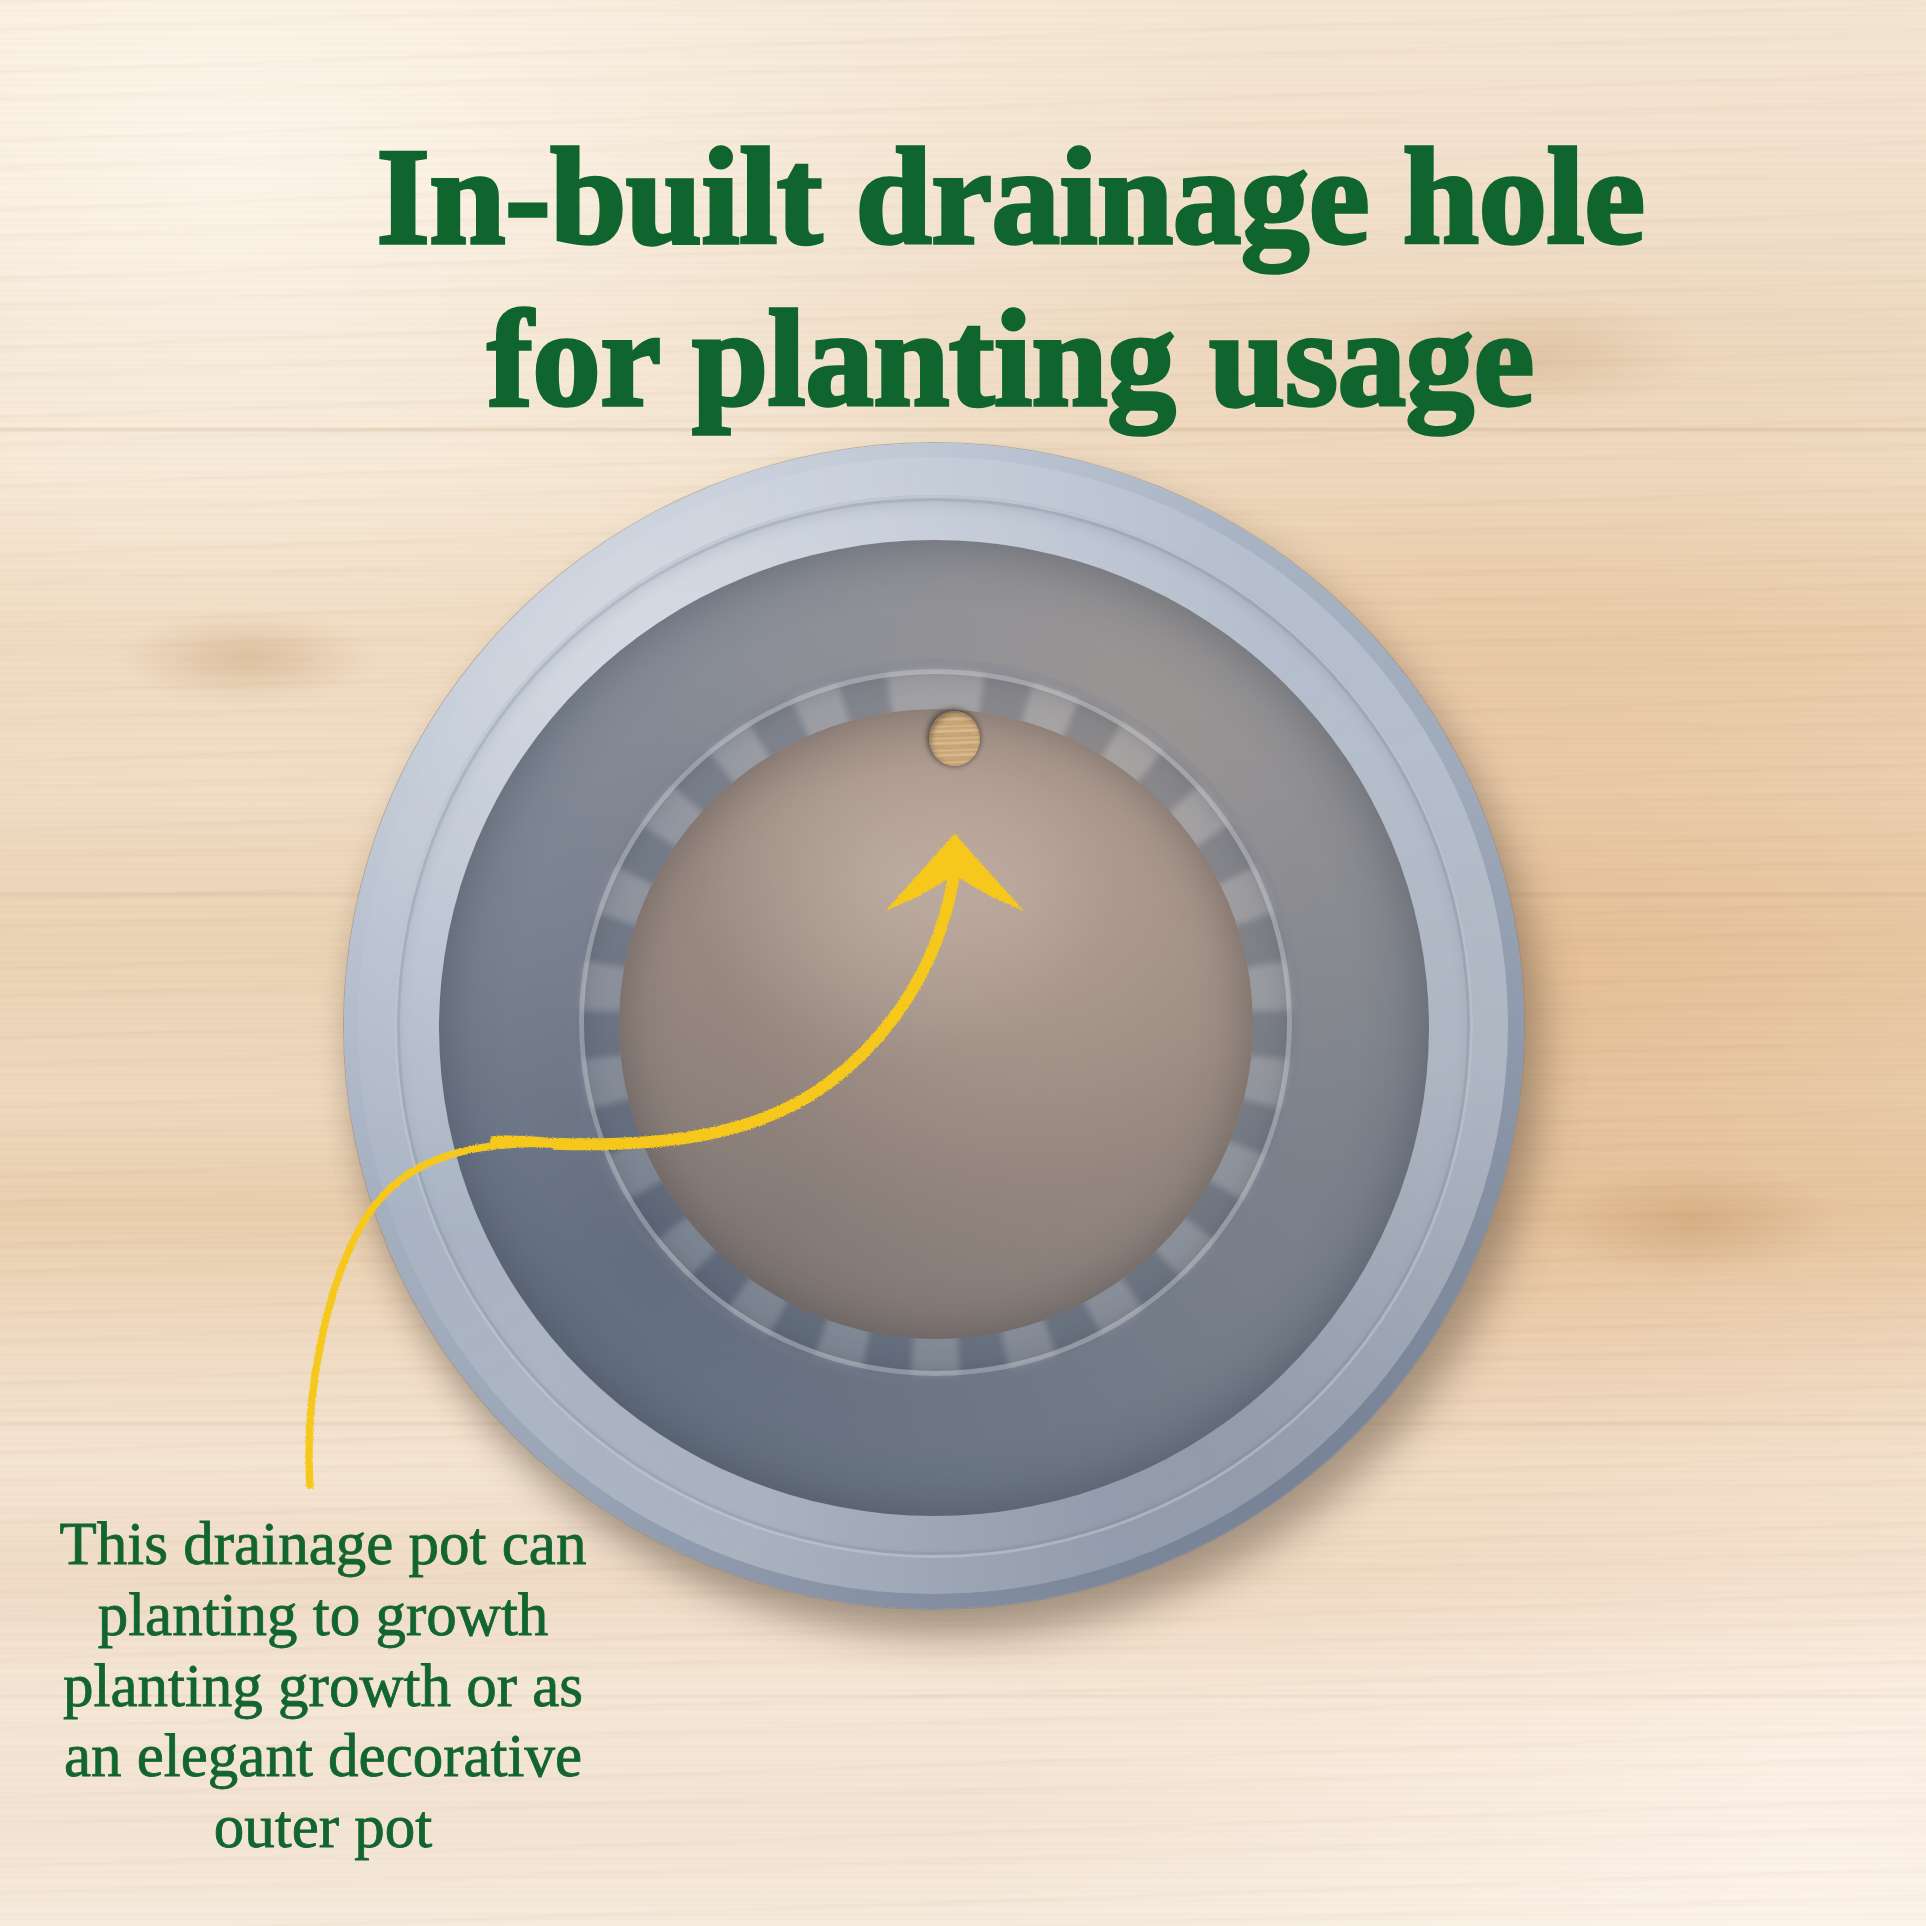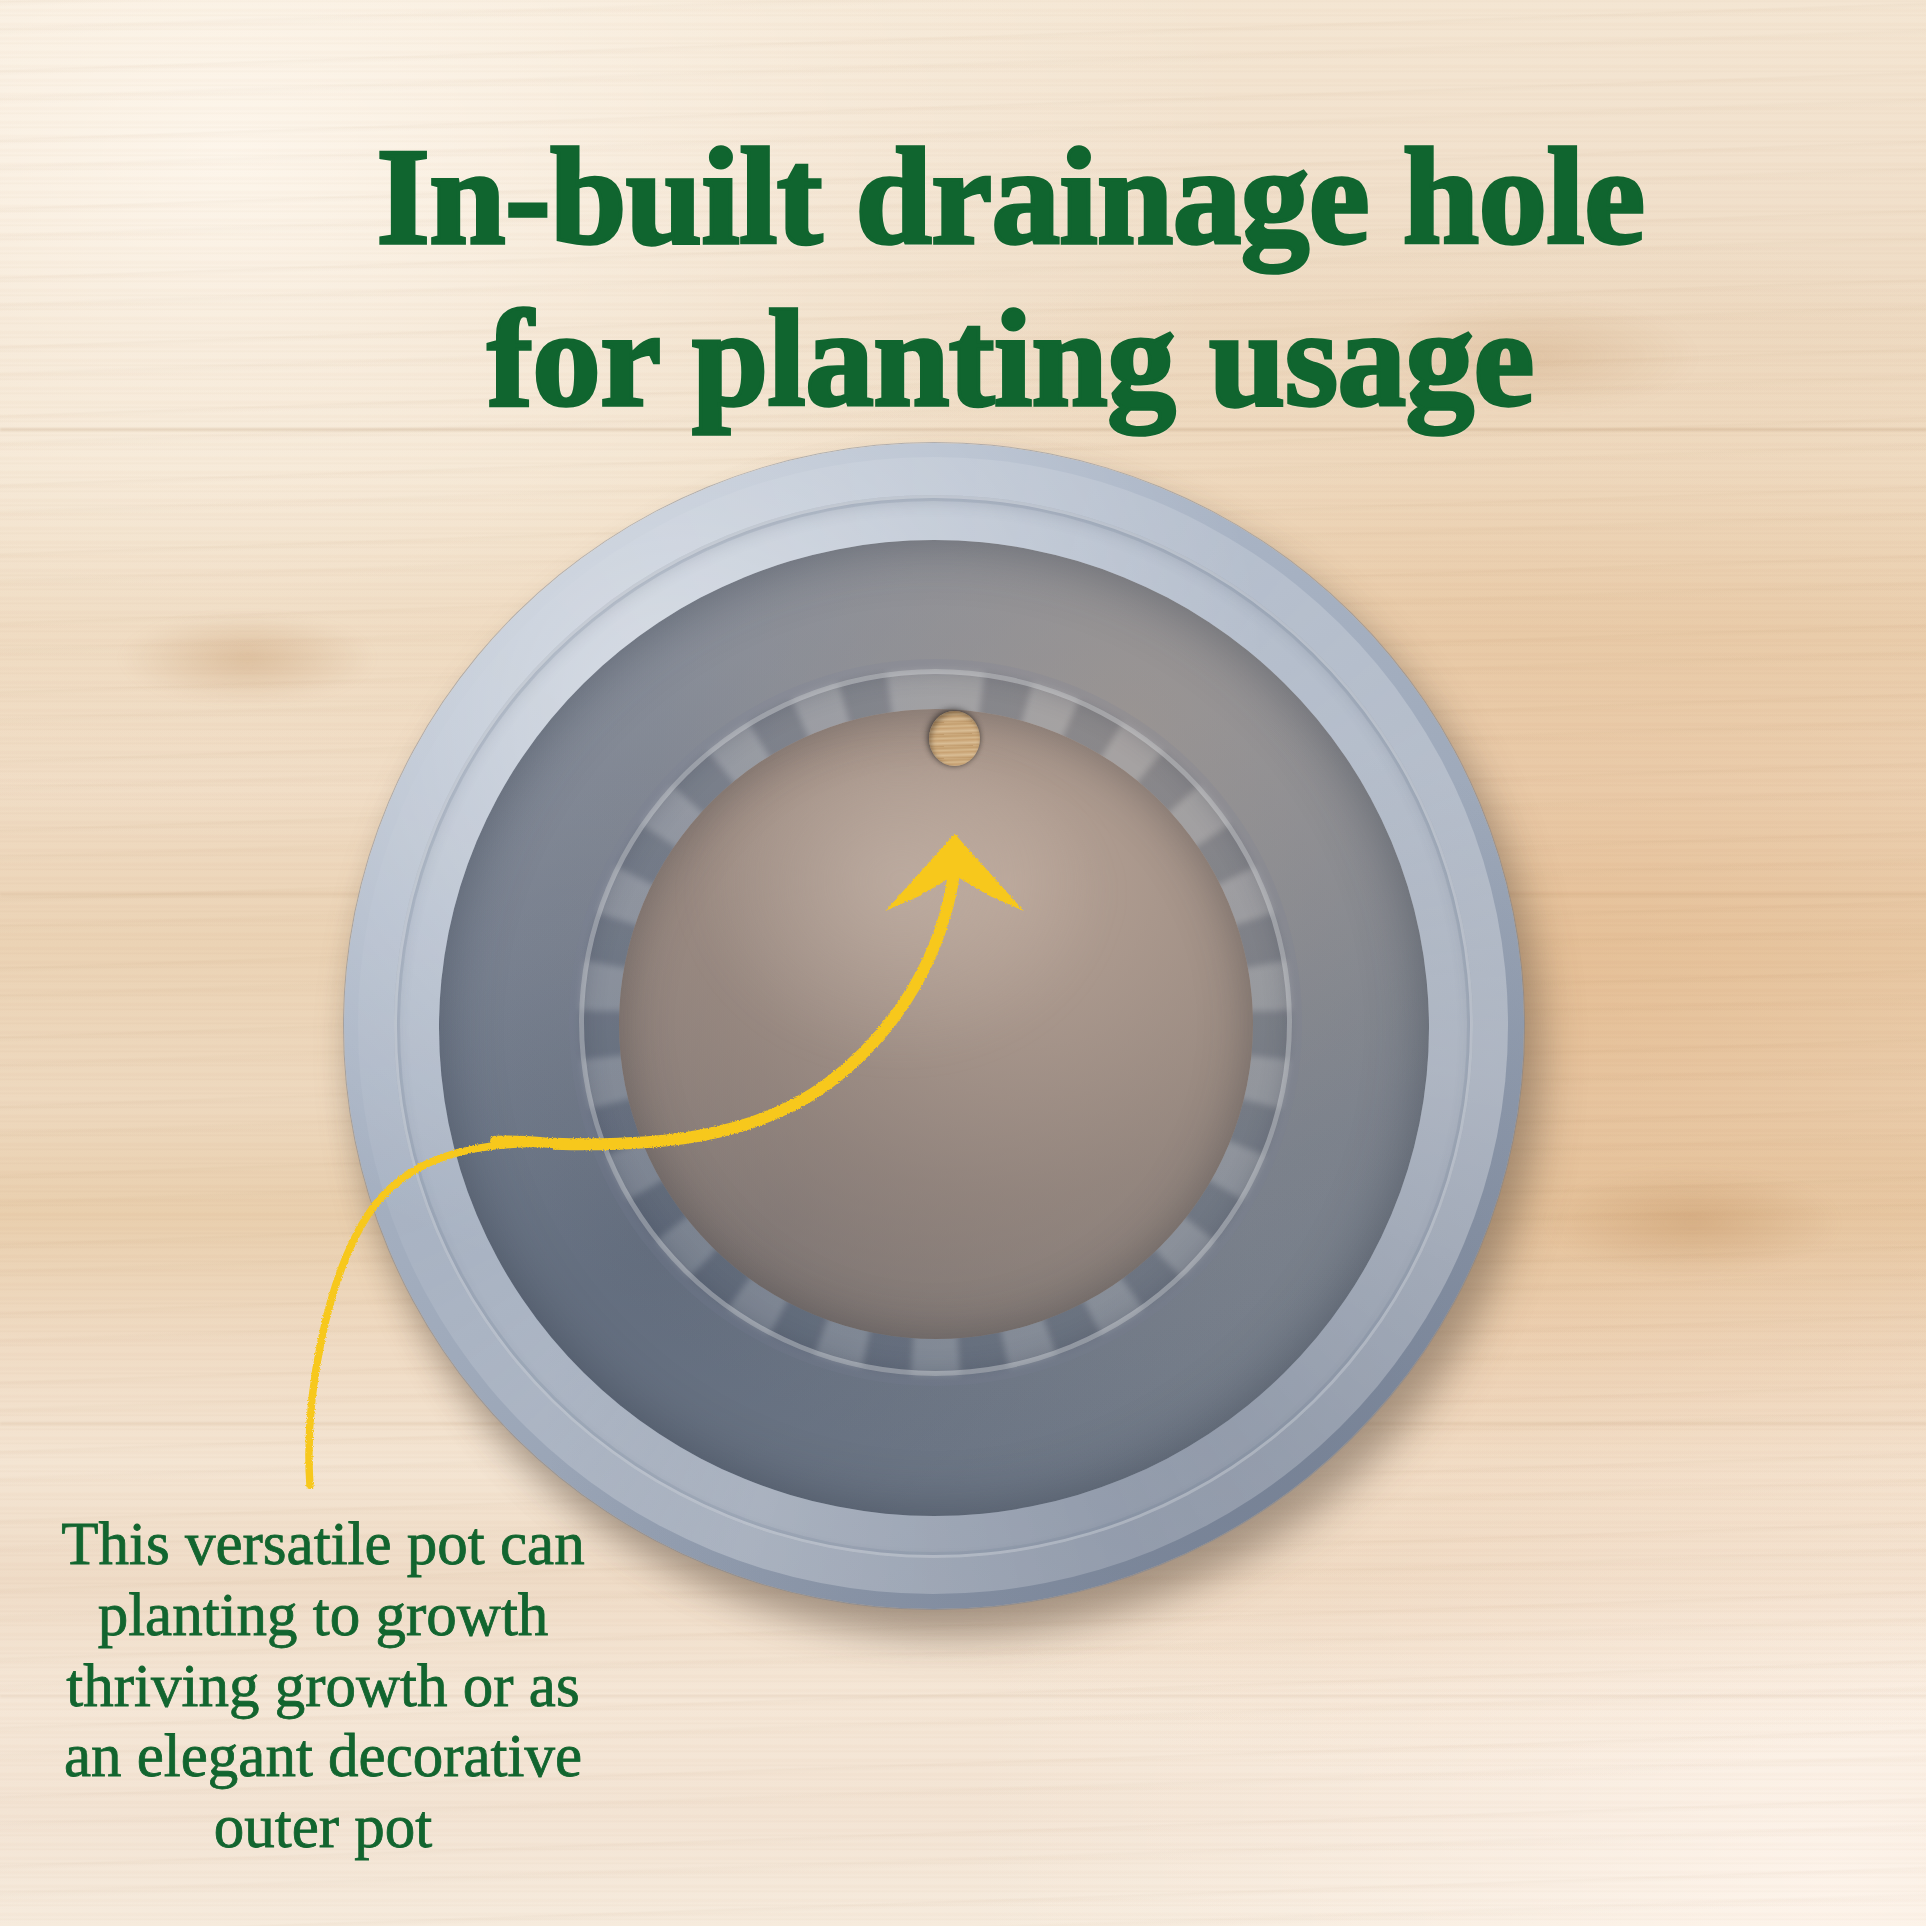--- a/index.html
+++ b/index.html
@@ -243,21 +243,21 @@
                Z" fill="#F7C81C"></path>
     </g>
   </svg>
 
   <div class="headline">
     <span class="hl-line">In-built drainage hole</span>
     <span class="hl-line">for planting usage</span>
   </div>
 
   <div class="caption">
-    <span style="display:block;">This versatile pot can</span>
+    <span style="display:block;">This drainage pot can</span>
     <span style="display:block;">planting to growth</span>
-    <span style="display:block;">thriving growth or as</span>
+    <span style="display:block;">planting growth or as</span>
     <span style="display:block;">an elegant decorative</span>
     <span style="display:block;">outer pot</span>
   </div>
 
 </div>
 
 
 </body></html>

